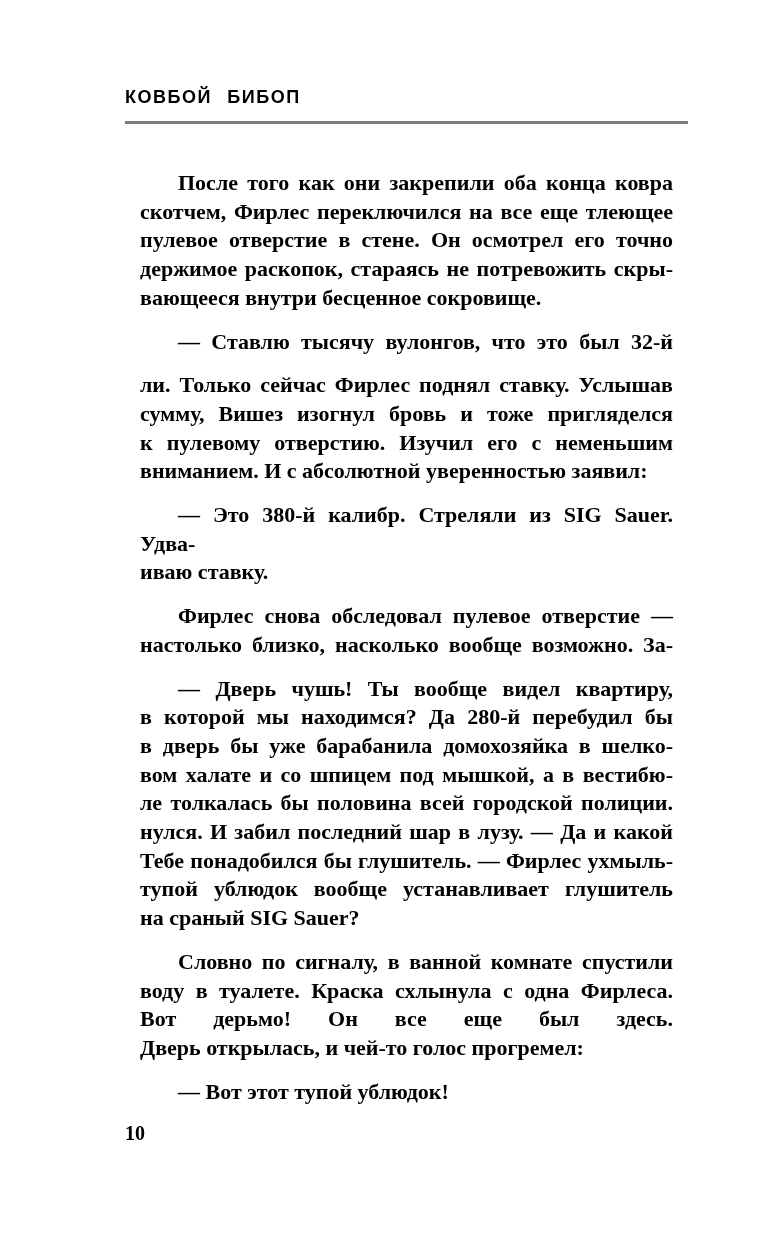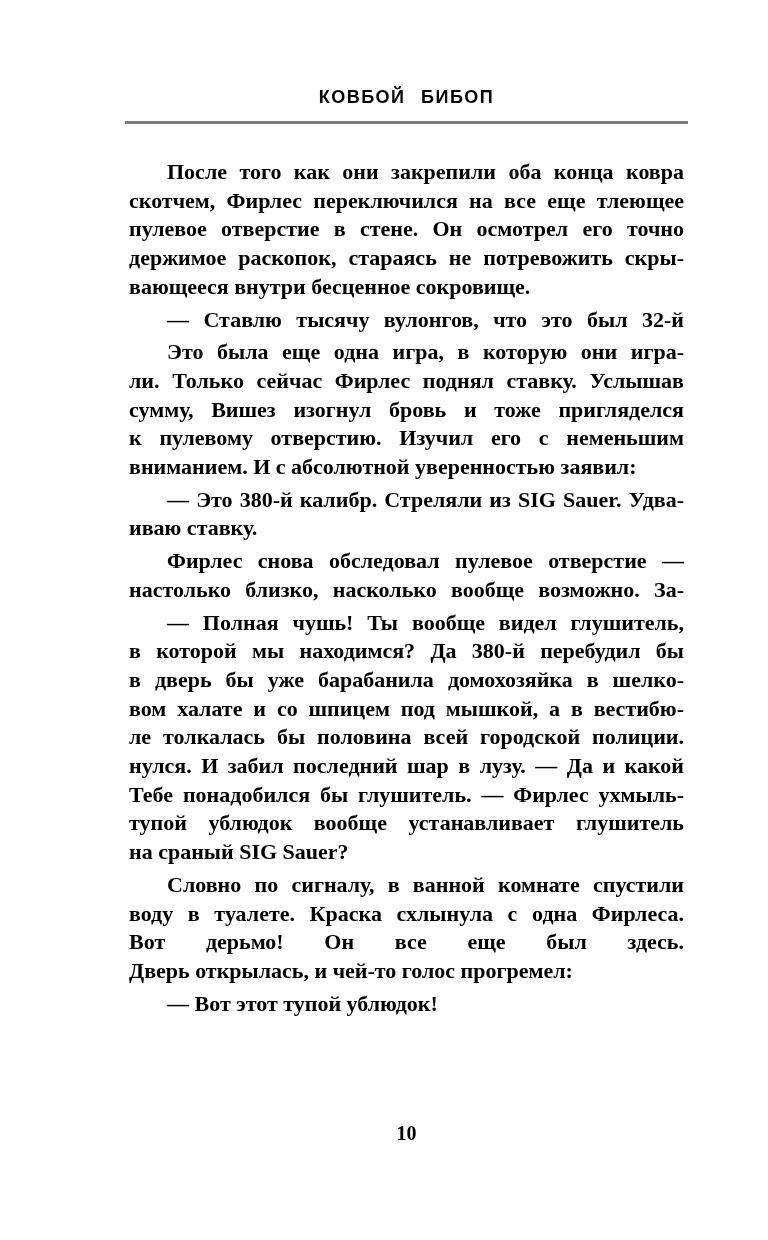--- a/index.html
+++ b/index.html
@@ -14,21 +14,21 @@
     background: #ffffff;
     overflow: hidden;
     font-family: "Liberation Serif", serif;
     color: #000000;
   }
   .running-head {
     position: absolute;
     top: 87px;
     left: 125px;
     width: 563px;
-    text-align: center;
+    text-align: left;
     font-family: "Liberation Sans", sans-serif;
     font-weight: 700;
     font-size: 18px;
     letter-spacing: 1.5px;
     word-spacing: 9px;
     color: #000000;
   }
   .header-rule {
     position: absolute;
     top: 121px;
@@ -41,39 +41,39 @@
     position: absolute;
     top: 154px;
     left: 125px;
     width: 563px;
     font-weight: 700;
     font-size: 22px;
     line-height: 28.7px;
     color: #000000;
   }
   .paragraph {
-    margin: 4px;
+    margin: 15px;
     padding: 0;
   }
   .text-line {
     text-align: justify;
     text-align-last: justify;
   }
   .text-line.para-first {
     text-indent: 38px;
   }
   .text-line.para-last {
     text-align-last: left;
   }
   .page-num {
     position: absolute;
     top: 1122px;
     left: 125px;
     width: 563px;
-    text-align: center;
+    text-align: left;
     font-weight: 700;
     font-size: 20px;
     color: #000000;
   }
 </style>
 </head>
 <body>
 
 <div class="page">
   <div class="running-head">КОВБОЙ БИБОП</div>
@@ -83,37 +83,36 @@
         <div class="text-line para-first">После того как они закрепили оба конца ковра</div>
         <div class="text-line">скотчем, Фирлес переключился на все еще тлеющее</div>
         <div class="text-line">пулевое отверстие в стене. Он осмотрел его точно</div>
         <div class="text-line">держимое раскопок, стараясь не потревожить скры-</div>
         <div class="text-line para-last">вающееся внутри бесценное сокровище.</div>
       </div>
       <div class="paragraph">
         <div class="text-line para-first">— Ставлю тысячу вулонгов, что это был 32-й</div>
       </div>
       <div class="paragraph">
-        <div class="text-line para-first">Это была еще одна игра, в которую они игра-</div>
         <div class="text-line">ли. Только сейчас Фирлес поднял ставку. Услышав</div>
         <div class="text-line">сумму, Вишез изогнул бровь и тоже пригляделся</div>
         <div class="text-line">к пулевому отверстию. Изучил его с неменьшим</div>
         <div class="text-line para-last">вниманием. И с абсолютной уверенностью заявил:</div>
       </div>
       <div class="paragraph">
         <div class="text-line para-first">— Это 380-й калибр. Стреляли из SIG Sauer. Удва-</div>
         <div class="text-line para-last">иваю ставку.</div>
       </div>
       <div class="paragraph">
         <div class="text-line para-first">Фирлес снова обследовал пулевое отверстие —</div>
         <div class="text-line">настолько близко, насколько вообще возможно. За-</div>
       </div>
       <div class="paragraph">
-        <div class="text-line para-first">— Полная чушь! Ты вообще видел глушитель,</div>
-        <div class="text-line">в которой мы находимся? Да 380-й перебудил бы</div>
+        <div class="text-line para-first">— Дверь чушь! Ты вообще видел квартиру,</div>
+        <div class="text-line">в которой мы находимся? Да 280-й перебудил бы</div>
         <div class="text-line">в дверь бы уже барабанила домохозяйка в шелко-</div>
         <div class="text-line">вом халате и со шпицем под мышкой, а в вестибю-</div>
         <div class="text-line">ле толкалась бы половина всей городской полиции.</div>
         <div class="text-line">нулся. И забил последний шар в лузу. — Да и какой</div>
         <div class="text-line">Тебе понадобился бы глушитель. — Фирлес ухмыль-</div>
         <div class="text-line">тупой ублюдок вообще устанавливает глушитель</div>
         <div class="text-line para-last">на сраный SIG Sauer?</div>
       </div>
       <div class="paragraph">
         <div class="text-line para-first">Словно по сигналу, в ванной комнате спустили</div>

